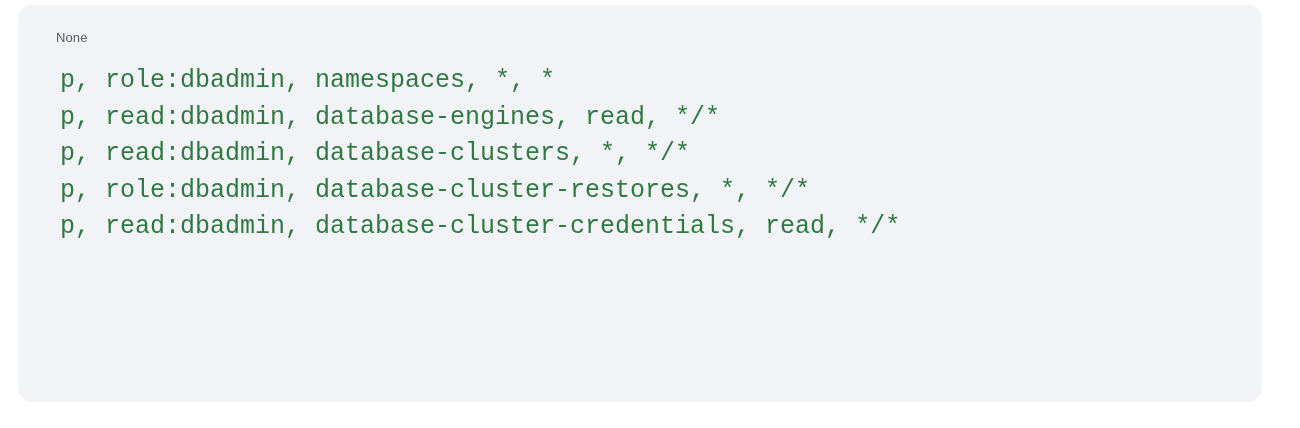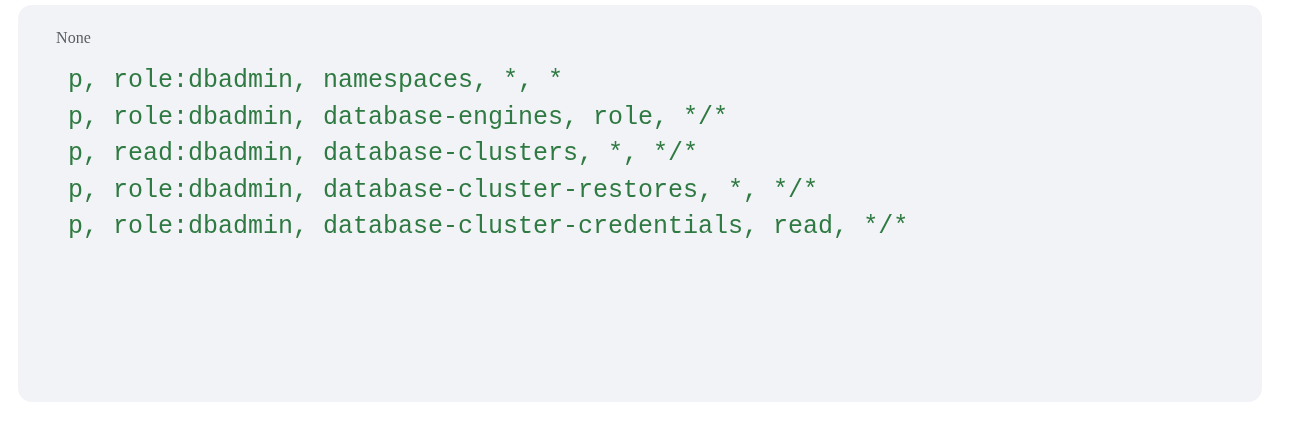--- a/index.html
+++ b/index.html
@@ -20,31 +20,31 @@
     top: 5px;
     width: 1244px;
     height: 397px;
     box-sizing: border-box;
     background: #f2f3f7;
     border-radius: 14px;
     padding: 22px 28px 22px 38px;
   }
 
   #language-label {
-    font-family: Liberation Serif, serif;
-    font-size: 16px;
+    font-family: Liberation Sans, sans-serif;
+    font-size: 13px;
     line-height: 22px;
     color: #5a5e64;
     letter-spacing: 0.1px;
     margin: 0 0 14px 0;
     user-select: none;
   }
 
   #code-lines {
-    margin: 12px;
+    margin: 4px;
     padding: 0;
     list-style: none;
   }
 
   .code-line {
     font-family: "Liberation Mono", "DejaVu Sans Mono", monospace;
     font-size: 25px;
     line-height: 36.5px;
     color: #2f7a42;
     white-space: pre;
@@ -53,19 +53,19 @@
 </style>
 </head>
 <body>
 
 <div id="code-panel">
 
   <div id="language-label">None</div>
 
   <div id="code-lines">
     <div class="code-line">p, role:dbadmin, namespaces, *, *</div>
-    <div class="code-line">p, role:dbadmin, database-engines, role, */*</div>
+    <div class="code-line">p, read:dbadmin, database-engines, read, */*</div>
     <div class="code-line">p, read:dbadmin, database-clusters, *, */*</div>
     <div class="code-line">p, role:dbadmin, database-cluster-restores, *, */*</div>
-    <div class="code-line">p, role:dbadmin, database-cluster-credentials, read, */*</div>
+    <div class="code-line">p, read:dbadmin, database-cluster-credentials, read, */*</div>
   </div>
 
 </div>
 
 </body></html>

